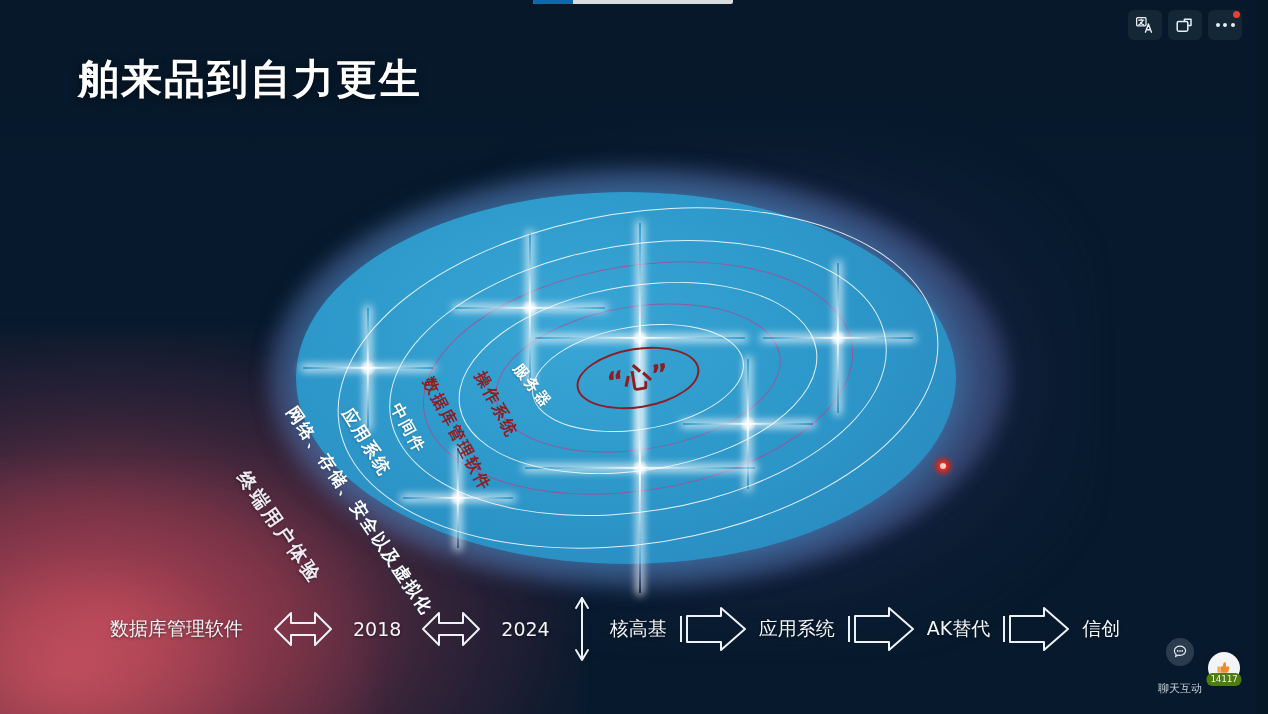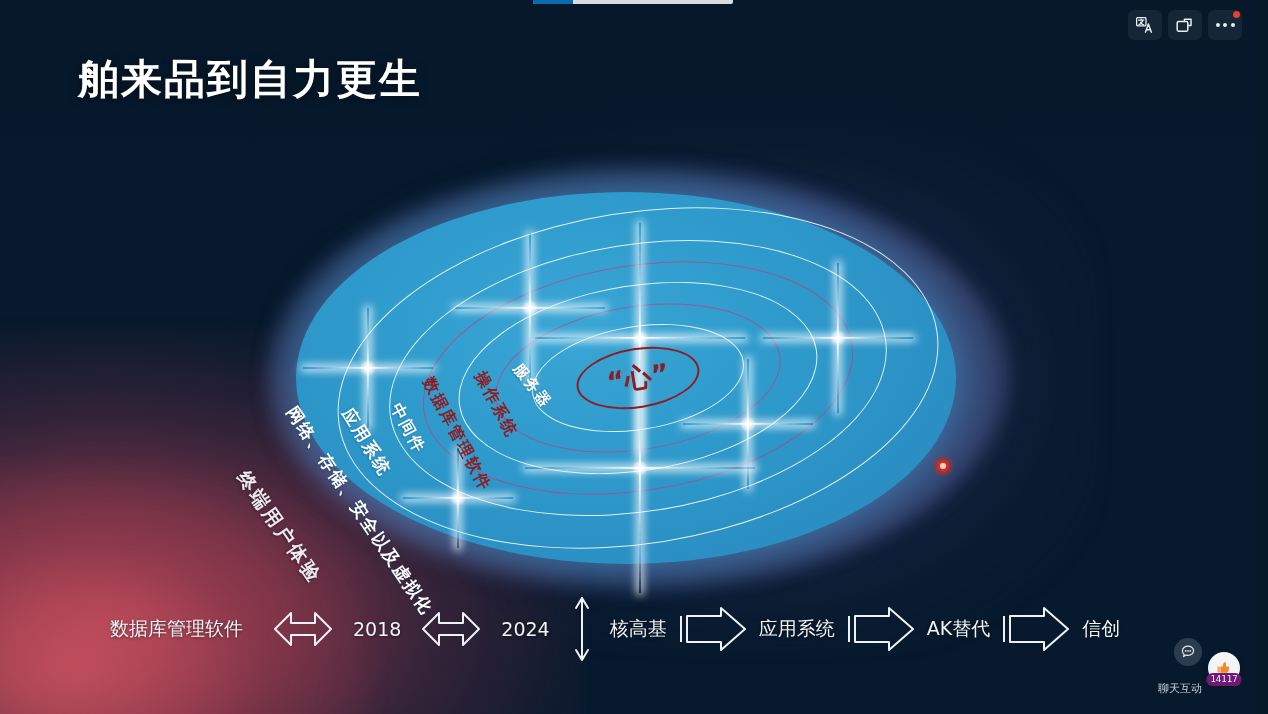--- a/index.html
+++ b/index.html
@@ -93,29 +93,29 @@
     transform:translate(-50%,-50%);background:#ffd2c6;}
 
   
   #timeline{position:absolute;left:0;bottom:50px;width:1268px;height:70px;display:flex;align-items:center;}
   .tl-text{color:#f2f4f7;font-size:19px;white-space:nowrap;
     font-family:"DejaVu Sans","Liberation Sans",sans-serif;text-shadow:0 1px 3px rgba(0,0,0,.55);}
   .arrow2, .arrow1, .arrowV{flex:none;}
   #timeline > *{flex:none;}
 
   
-  #chat{position:absolute;right:54px;bottom:18px;display:flex;flex-direction:column;align-items:flex-end;gap:15px;cursor:pointer;}
+  #chat{position:absolute;right:54px;bottom:18px;display:flex;flex-direction:column;align-items:center;gap:15px;cursor:pointer;}
   #chat-circle{width:28px;height:28px;border-radius:50%;background:#2a3c4d;display:flex;align-items:center;justify-content:center;}
   #chat-label{color:#c8d2dc;font-size:11px;font-family:"DejaVu Sans","Liberation Sans",sans-serif;}
 
   #like{position:absolute;right:16px;bottom:30px;width:32px;height:32px;border-radius:50%;
     background:#f2f4f6;display:flex;align-items:center;justify-content:center;cursor:pointer;
     box-shadow:0 1px 4px rgba(0,0,0,.4);}
   #like-count{position:absolute;left:50%;bottom:-2px;transform:translateX(-50%);
-    background:#701a75;color:#eef2f6;font-size:9px;line-height:11px;padding:1px 4px;border-radius:6px;
+    background:#4d7c0f;color:#eef2f6;font-size:9px;line-height:11px;padding:1px 4px;border-radius:6px;
     font-family:"DejaVu Sans Mono","DejaVu Sans",monospace;white-space:nowrap;}
 </style>
 </head>
 <body>
 
 <div id="stage">
 
   <div class="glow" id="glow-rose"></div>
   <div class="glow" id="glow-rose2"></div>
   <div class="glow" id="glow-violet"></div>

